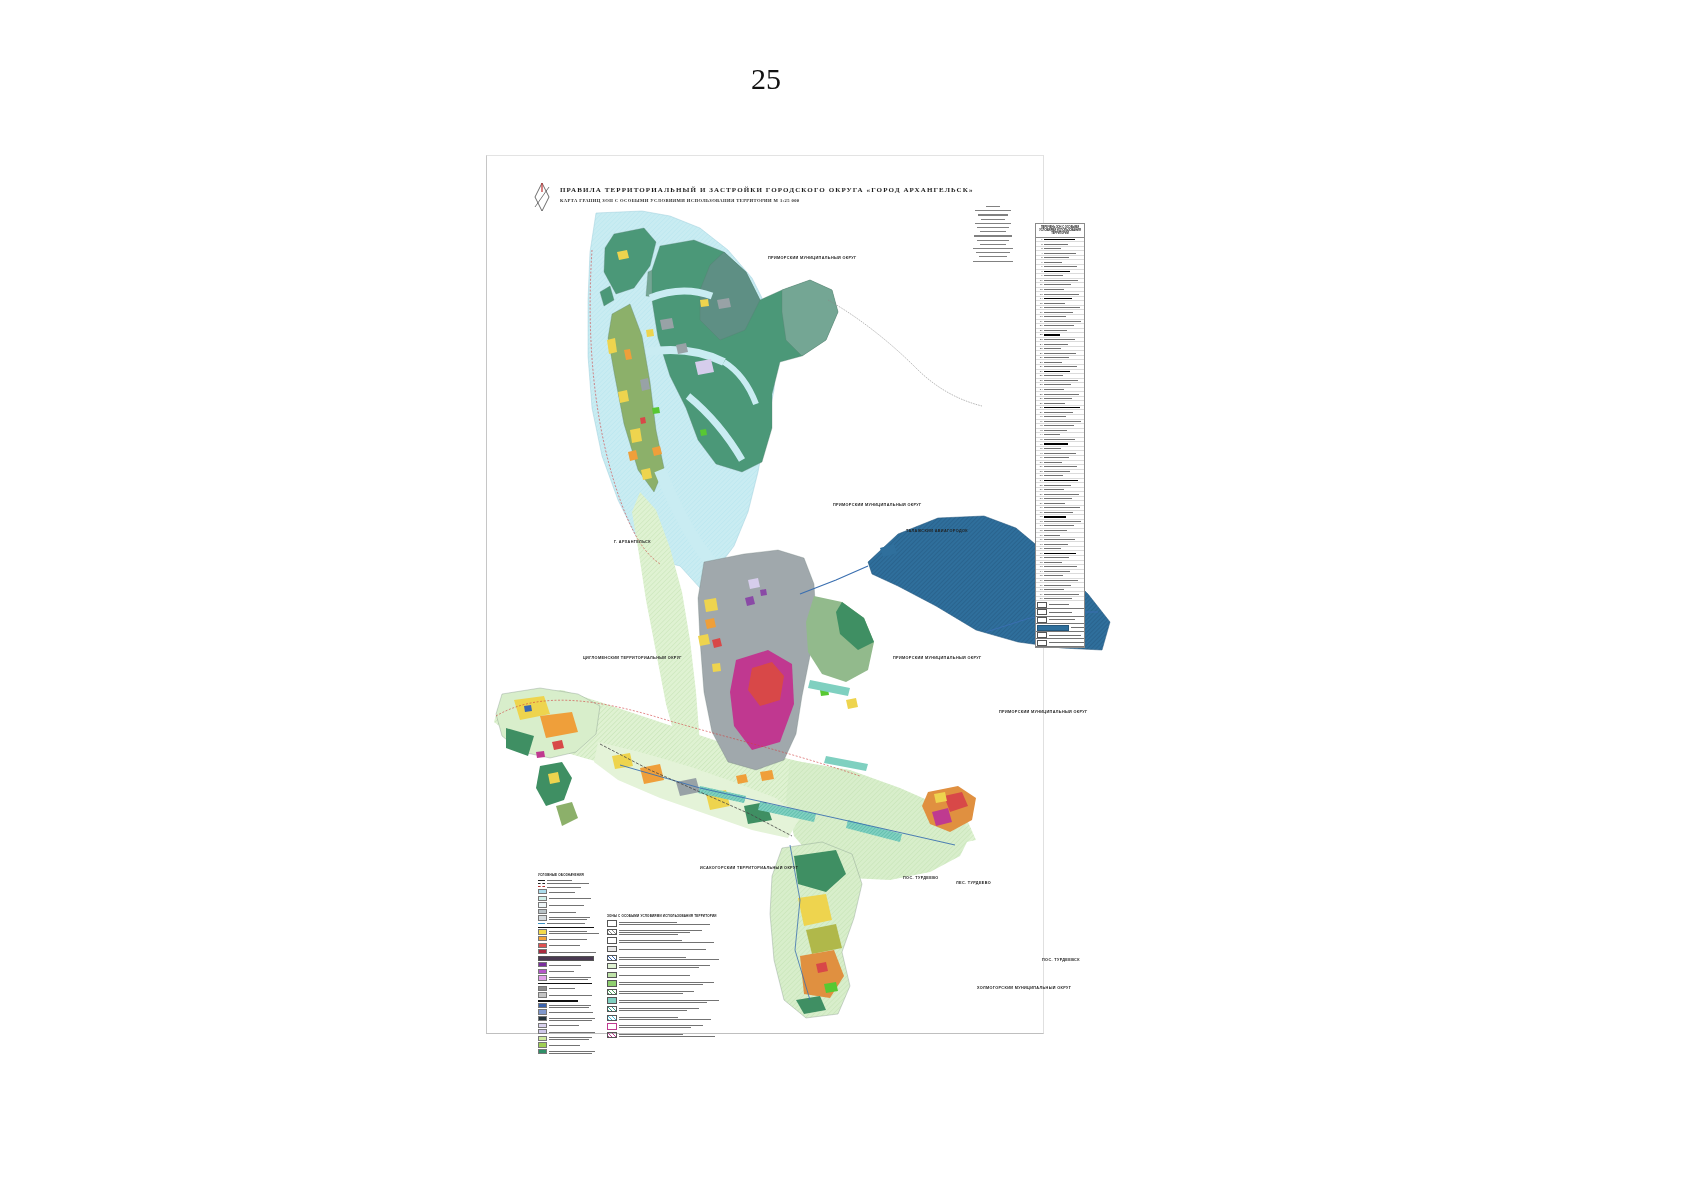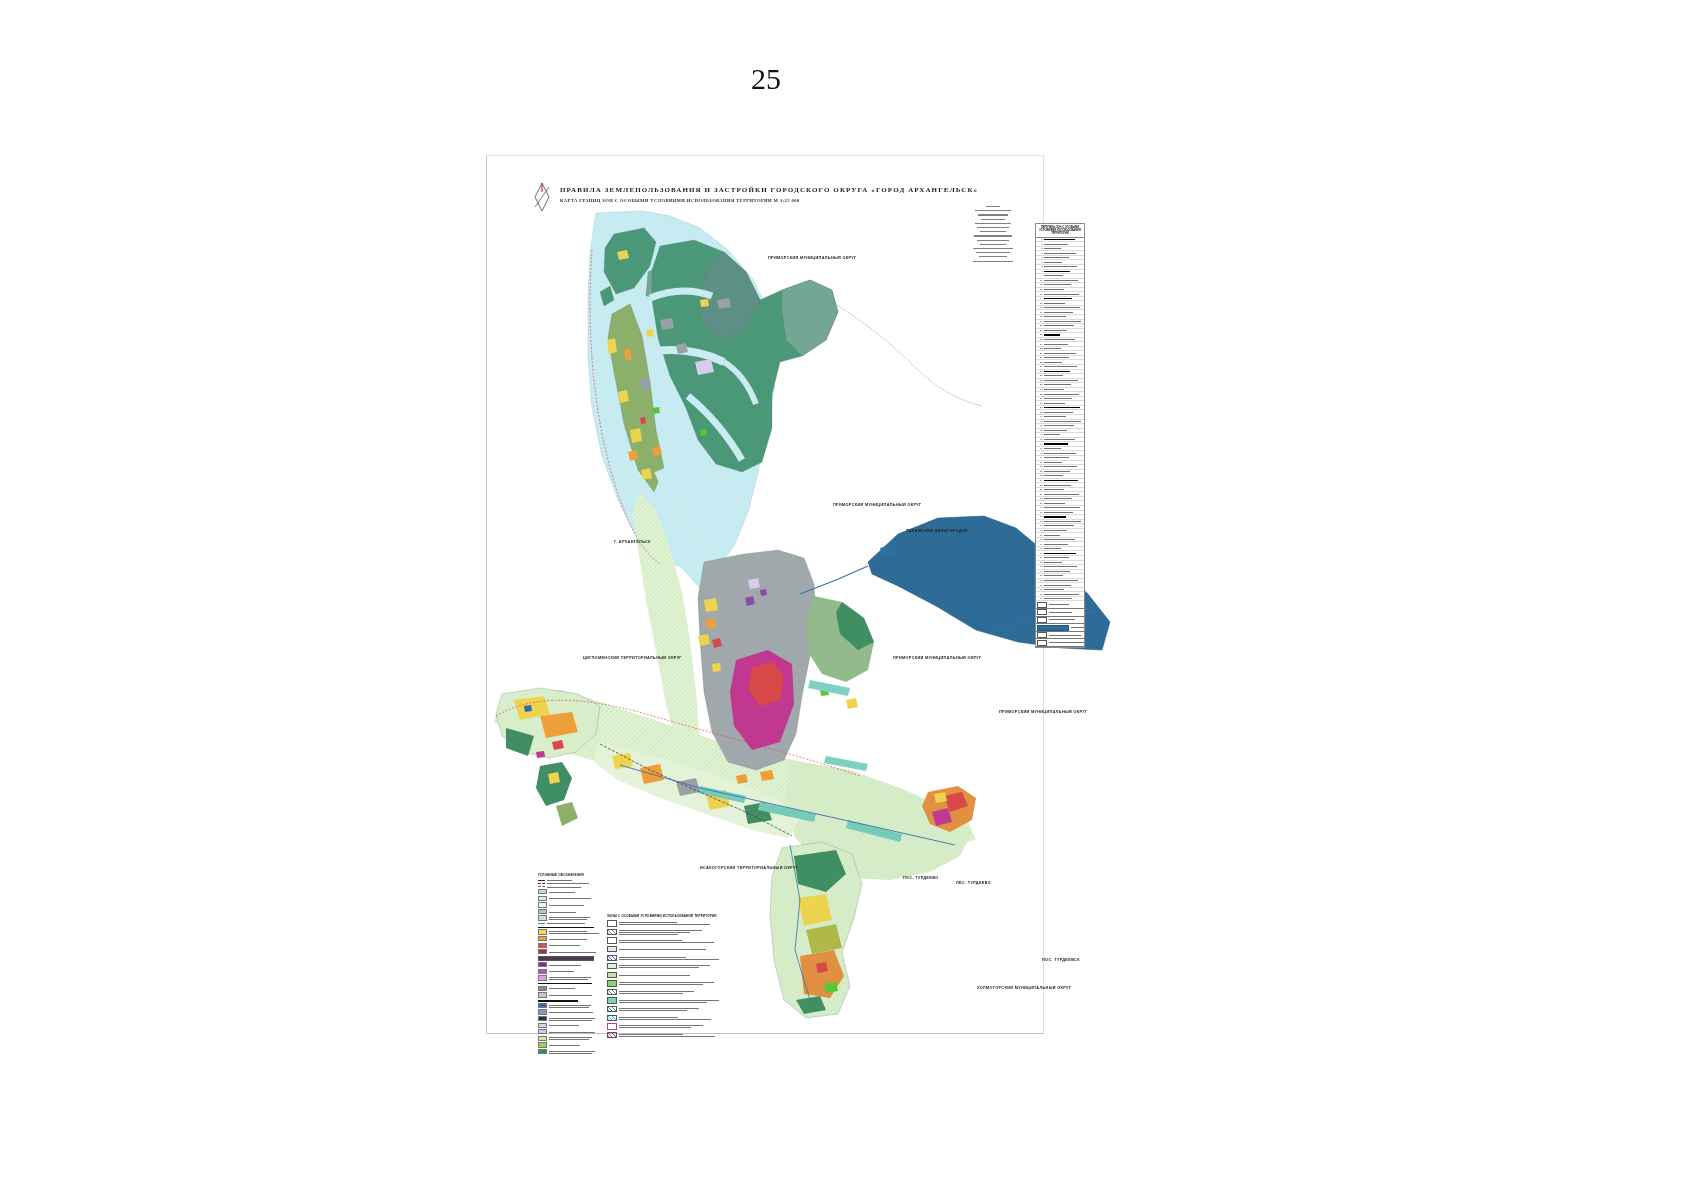--- a/index.html
+++ b/index.html
@@ -231,21 +231,21 @@
     </g>
   </svg>
 
   <svg class="compass" viewBox="0 0 18 32" xmlns="http://www.w3.org/2000/svg">
     <path d="M9,2 L16,16 L9,30 L2,16 Z" fill="none" stroke="#444" stroke-width="0.8"></path>
     <line x1="2" y1="26" x2="16" y2="6" stroke="#444" stroke-width="0.7"></line>
     <line x1="9" y1="2" x2="9" y2="11" stroke="#c03030" stroke-width="1.2"></line>
   </svg>
 
   <div class="title-block">
-    <div class="map-title">ПРАВИЛА ЗЕМЛЕПОЛЬЗОВАНИЯ И ЗАСТРОЙКИ ГОРОДСКОГО ОКРУГА «ГОРОД АРХАНГЕЛЬСК»</div>
+    <div class="map-title">ПРАВИЛА ТЕРРИТОРИАЛЬНЫЙ И ЗАСТРОЙКИ ГОРОДСКОГО ОКРУГА «ГОРОД АРХАНГЕЛЬСК»</div>
     <div class="map-subtitle">КАРТА ГРАНИЦ ЗОН С ОСОБЫМИ УСЛОВИЯМИ ИСПОЛЬЗОВАНИЯ ТЕРРИТОРИИ  М 1:25 000</div>
   </div>
 
   <div class="notes">
       <div class="nline" style="width: 35%;"></div>
       <div class="nline" style="width: 84%;"></div>
       <div class="nline" style="width: 71%;"></div>
       <div class="nline" style="width: 58%;"></div>
       <div class="nline" style="width: 87%;"></div>
       <div class="nline" style="width: 74%;"></div>

